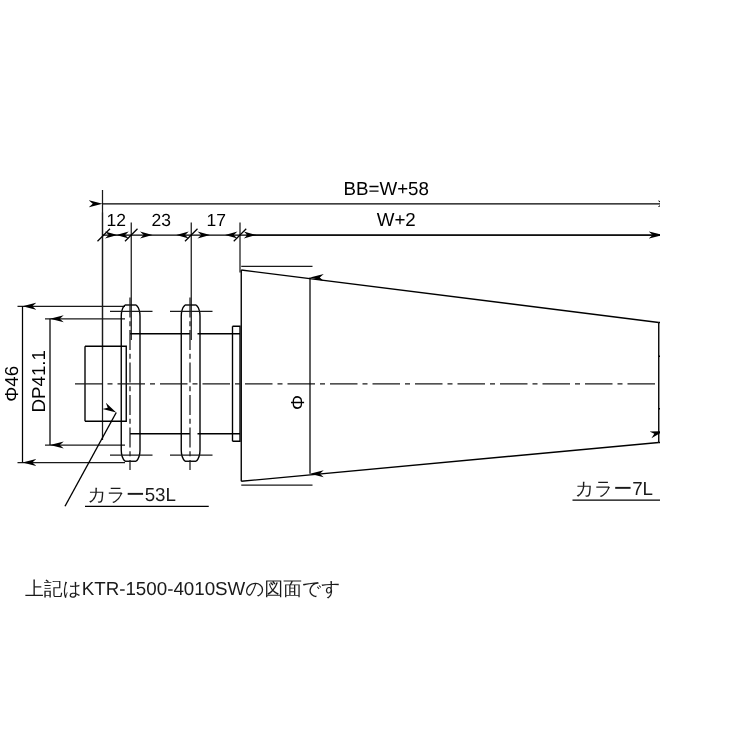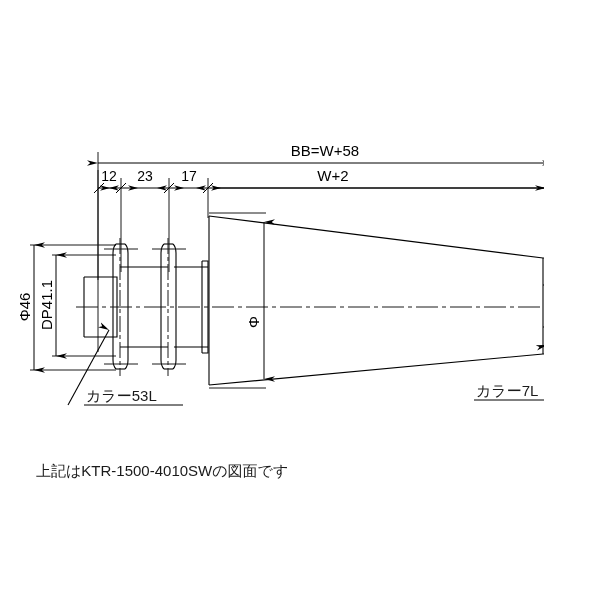--- a/index.html
+++ b/index.html
@@ -10,21 +10,20 @@
   }
   body {
     font-family: "Liberation Sans", sans-serif;
   }
   #stage {
     position: relative;
     width: 528px;
     height: 600px;
     background: #ffffff;
     overflow: hidden;
-    margin-left: 16px;
   }
   #drawing {
     position: absolute;
     left: 0;
     top: 0;
     width: 600px;
     height: 600px;
   }
   .dimtext {
     font-family: "Liberation Sans", sans-serif;

